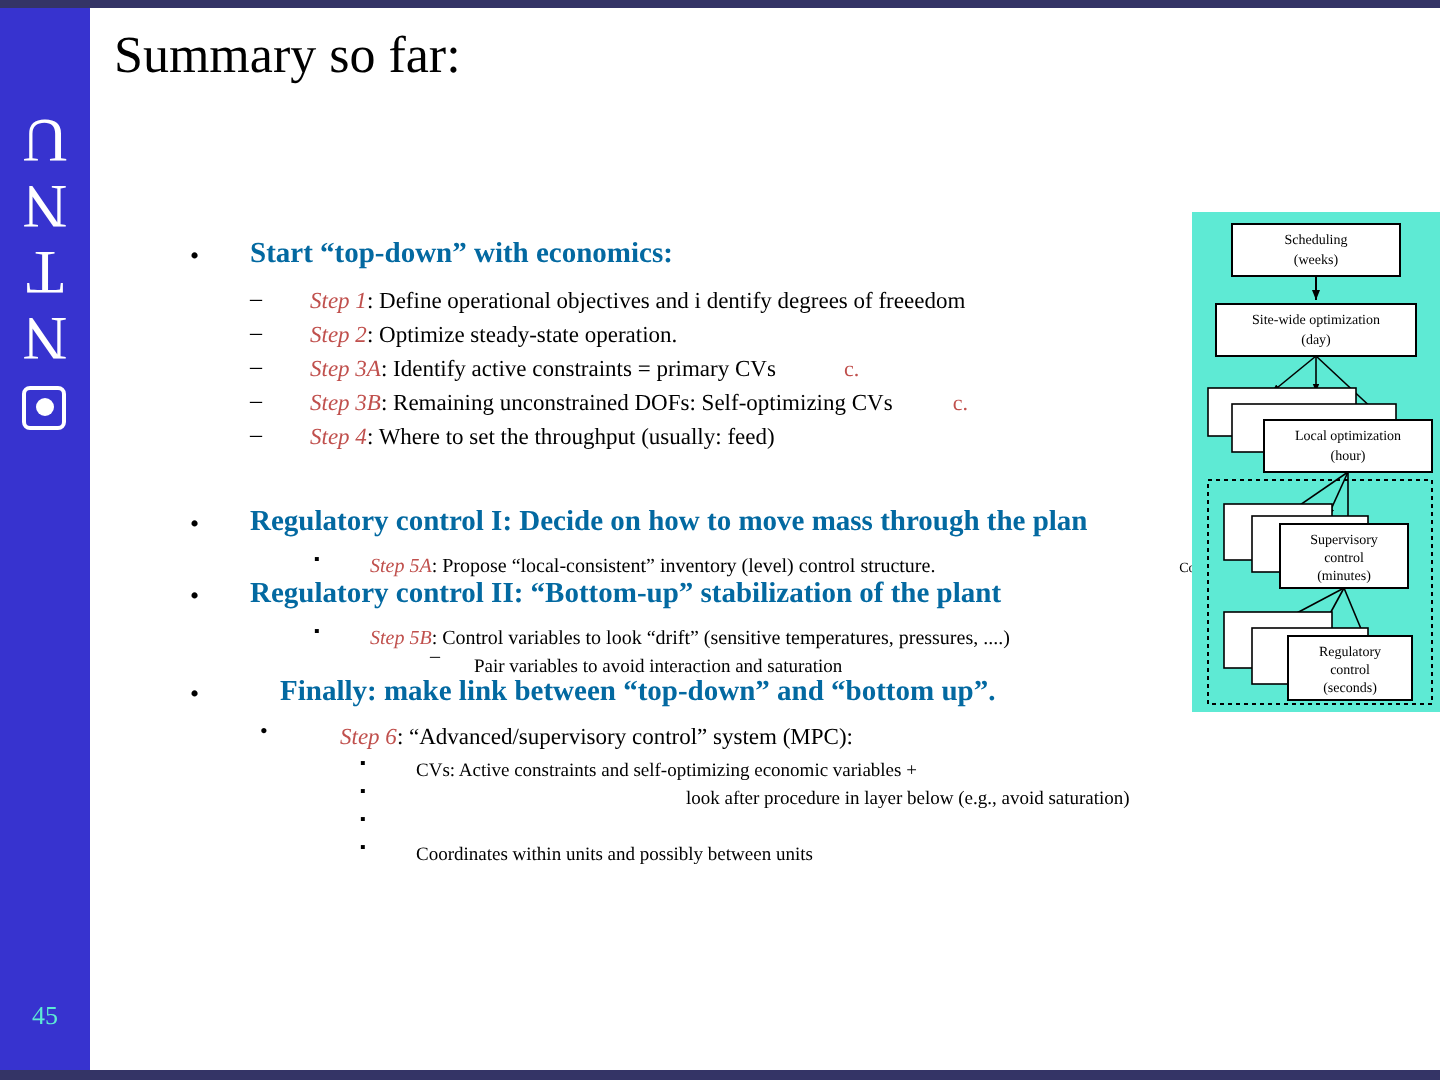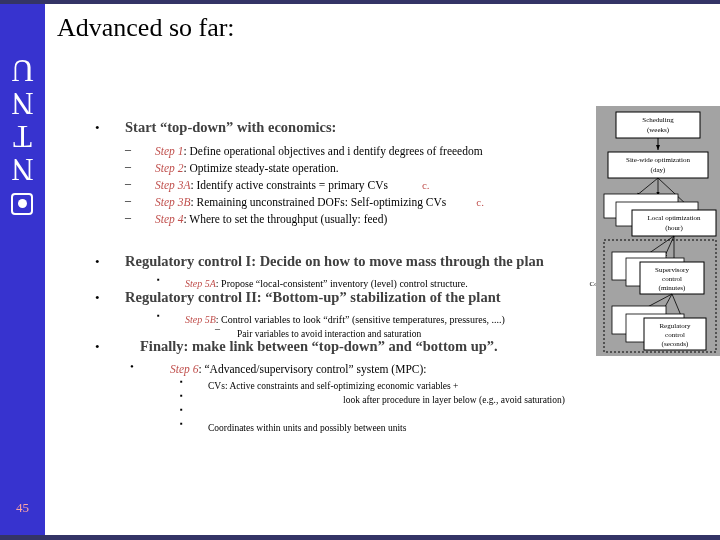--- a/index.html
+++ b/index.html
@@ -80,21 +80,21 @@
     height: 9px;
     background: #ffffff;
     border-radius: 50%;
   }
   .page-number {
     position: absolute;
     left: 0;
     top: 496px;
     width: 45px;
     text-align: center;
-    color: #fca5a5;
+    color: #5eead4;
     font-size: 13px;
     font-family: "Liberation Serif", "DejaVu Serif", serif;
   }
   
   .title {
     position: absolute;
     left: 57px;
     top: 12px;
     width: 640px;
     color: #000000;
@@ -131,21 +131,21 @@
   }
   .bullet-dash {
     position: absolute;
     font-size: 12px;
     line-height: 1;
     color: #000000;
   }
   .head-b {
     font-weight: bold;
     font-size: 14.5px;
-    color: #404040;
+    color: #0369a1;
     margin-top: 36px;
   }
   .step-red {
     color: #C0504D;
     font-style: italic;
   }
   .note-red {
     color: #C0504D;
     font-size: 11px;
   }
@@ -153,21 +153,21 @@
   .t11 { font-size: 10px; }
   .t10 { font-size: 9.5px; }
 
   
   .diagram {
     position: absolute;
     left: 596px;
     top: 106px;
     width: 124px;
     height: 250px;
-    background: #a3a3a3;
+    background: #5eead4;
   }
   .dia-svg { display: block; }
   .control-layer-label {
     position: absolute;
     left: 571px;
     top: 280px;
     width: 40px;
     text-align: right;
     font-size: 7px;
     line-height: 9px;
@@ -188,21 +188,21 @@
         <div class="logo-mark">
           <div class="logo-dot"></div>
         </div>
         <div class="logo-text">NTNU</div>
       </div>
     </div>
     <div class="page-number">45</div>
   </div>
 
   <div class="title">
-    <span class="title-line">Advanced so far:</span>
+    <span class="title-line">Summary so far:</span>
   </div>
 
   <div class="body">
 
     <div class="row" style="left:80px; top:0px;">
       <span class="bullet-dot" style="left:-30px; top:3px;">•</span>
       <span class="head-b">Start “top-down” with economics:</span>
     </div>
 
     <div class="row" style="left:110px; top:23px;">

